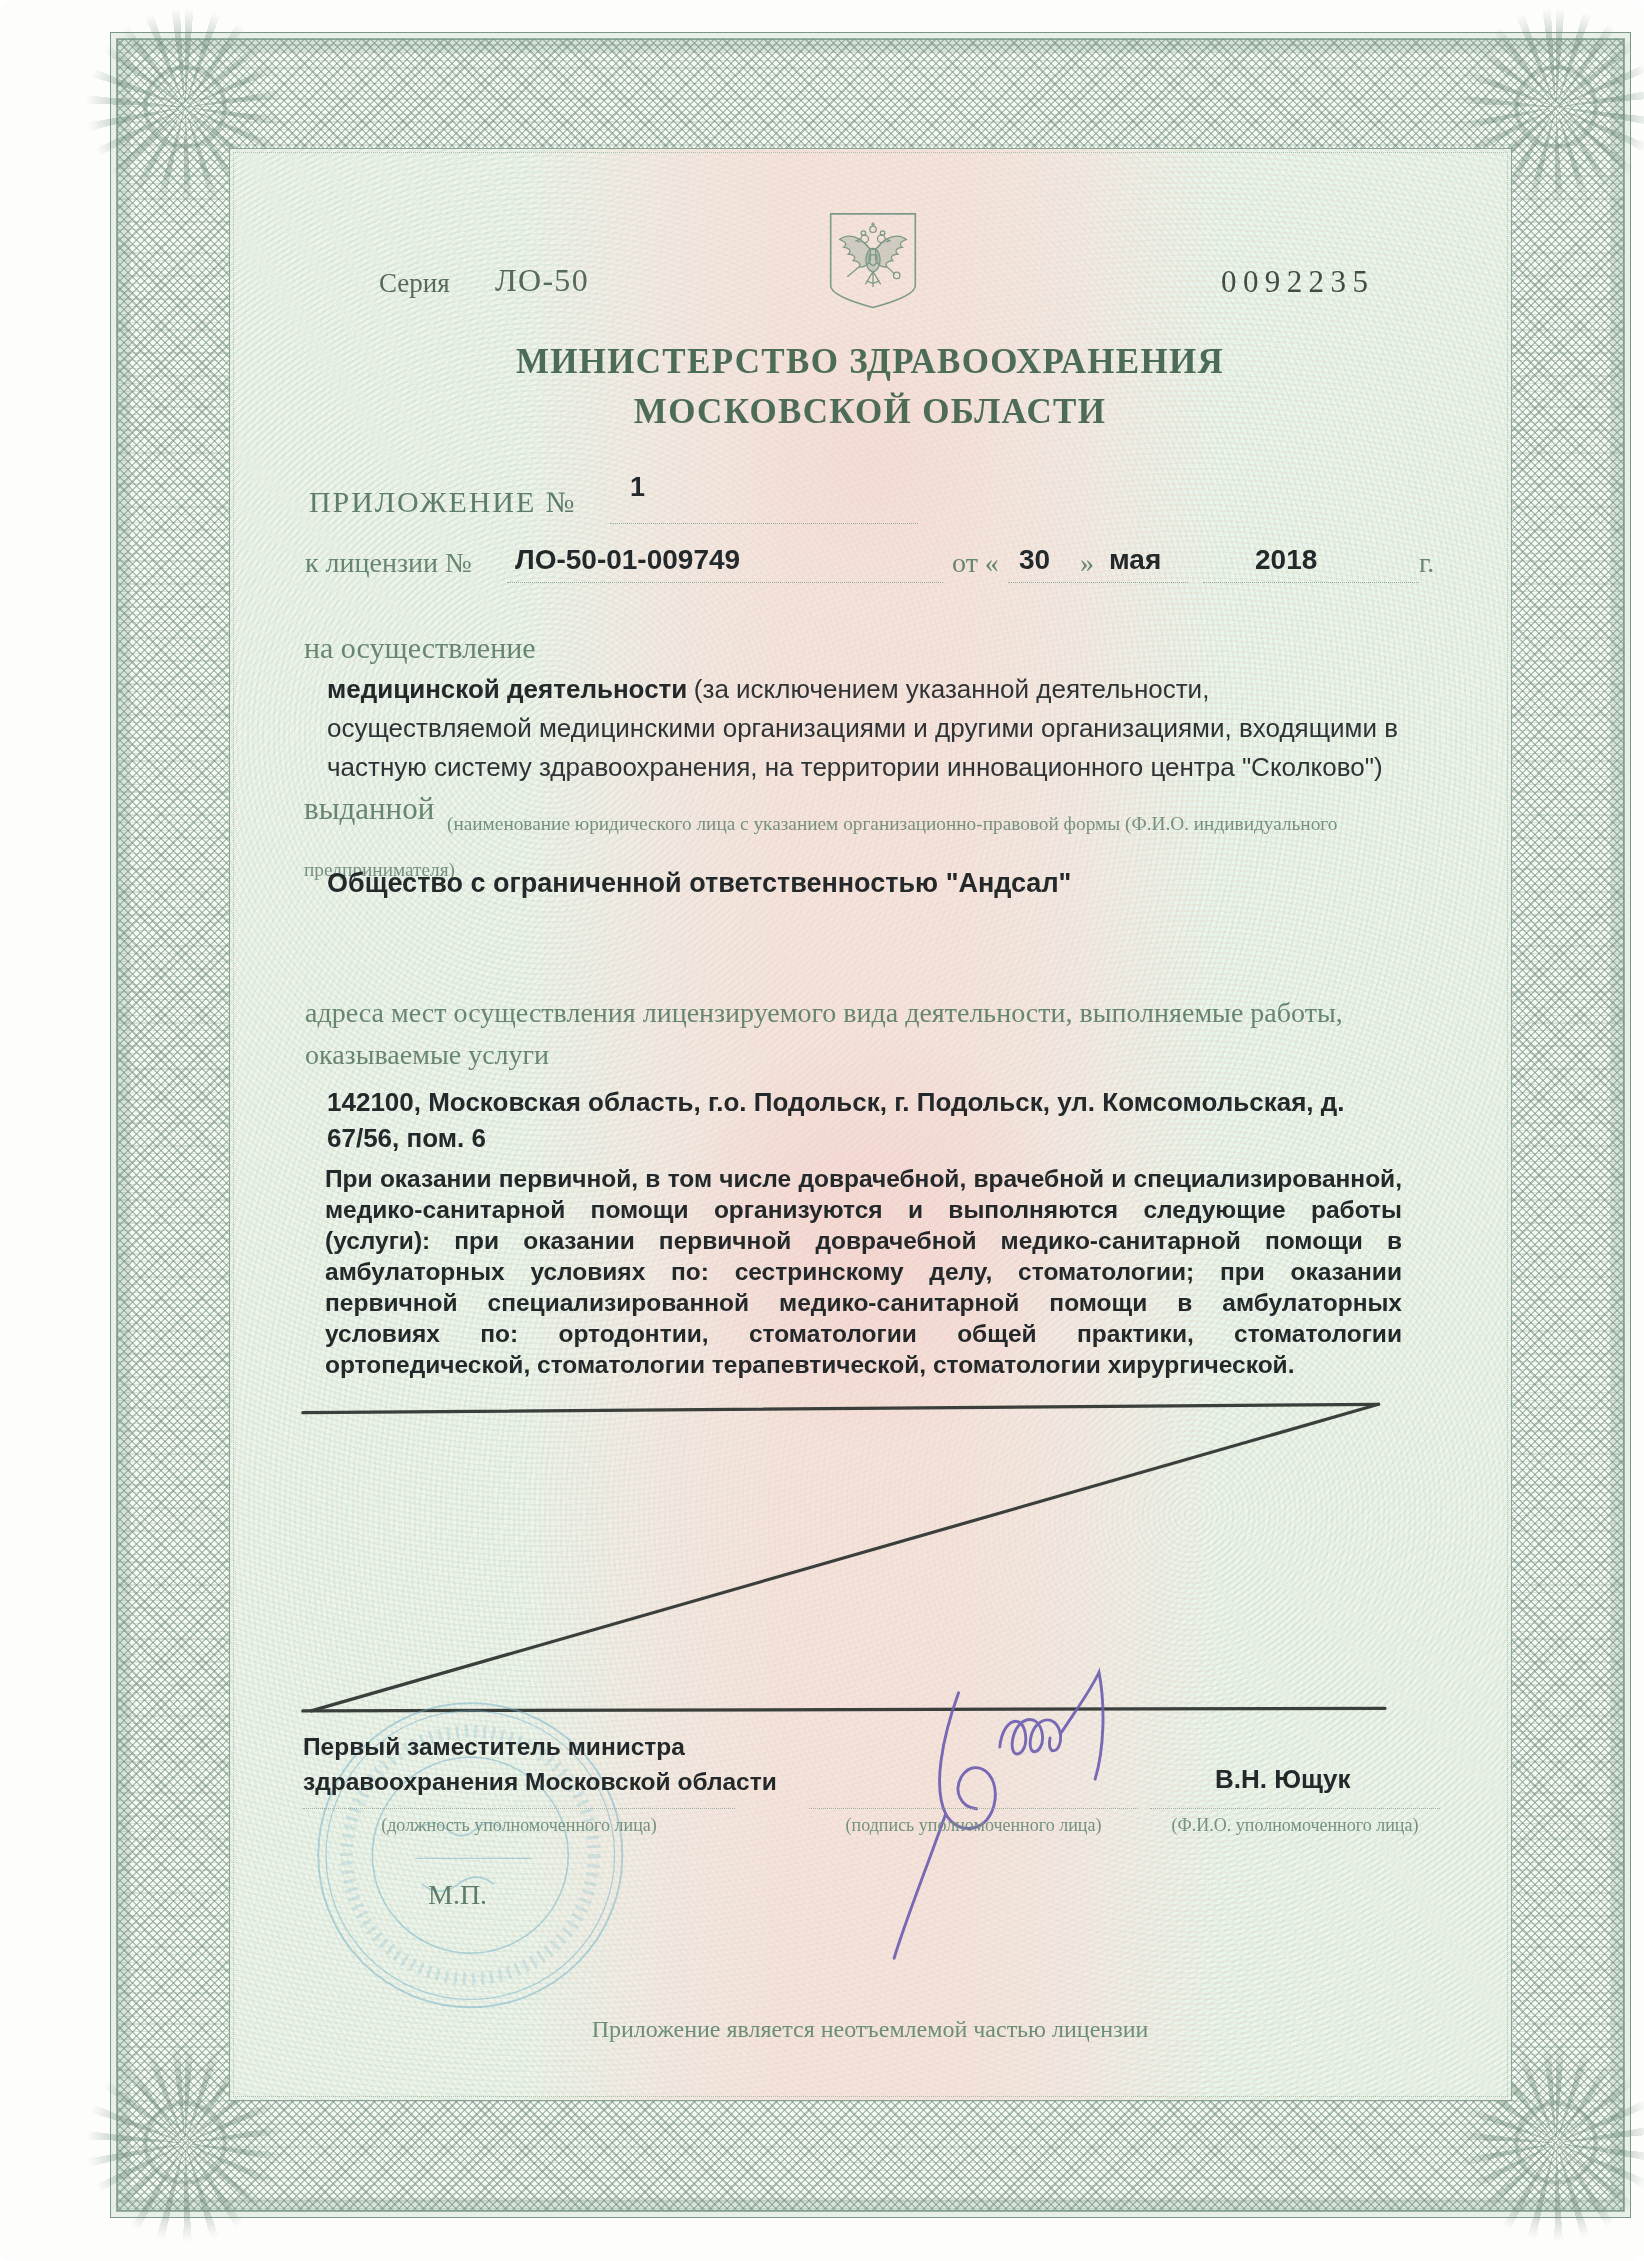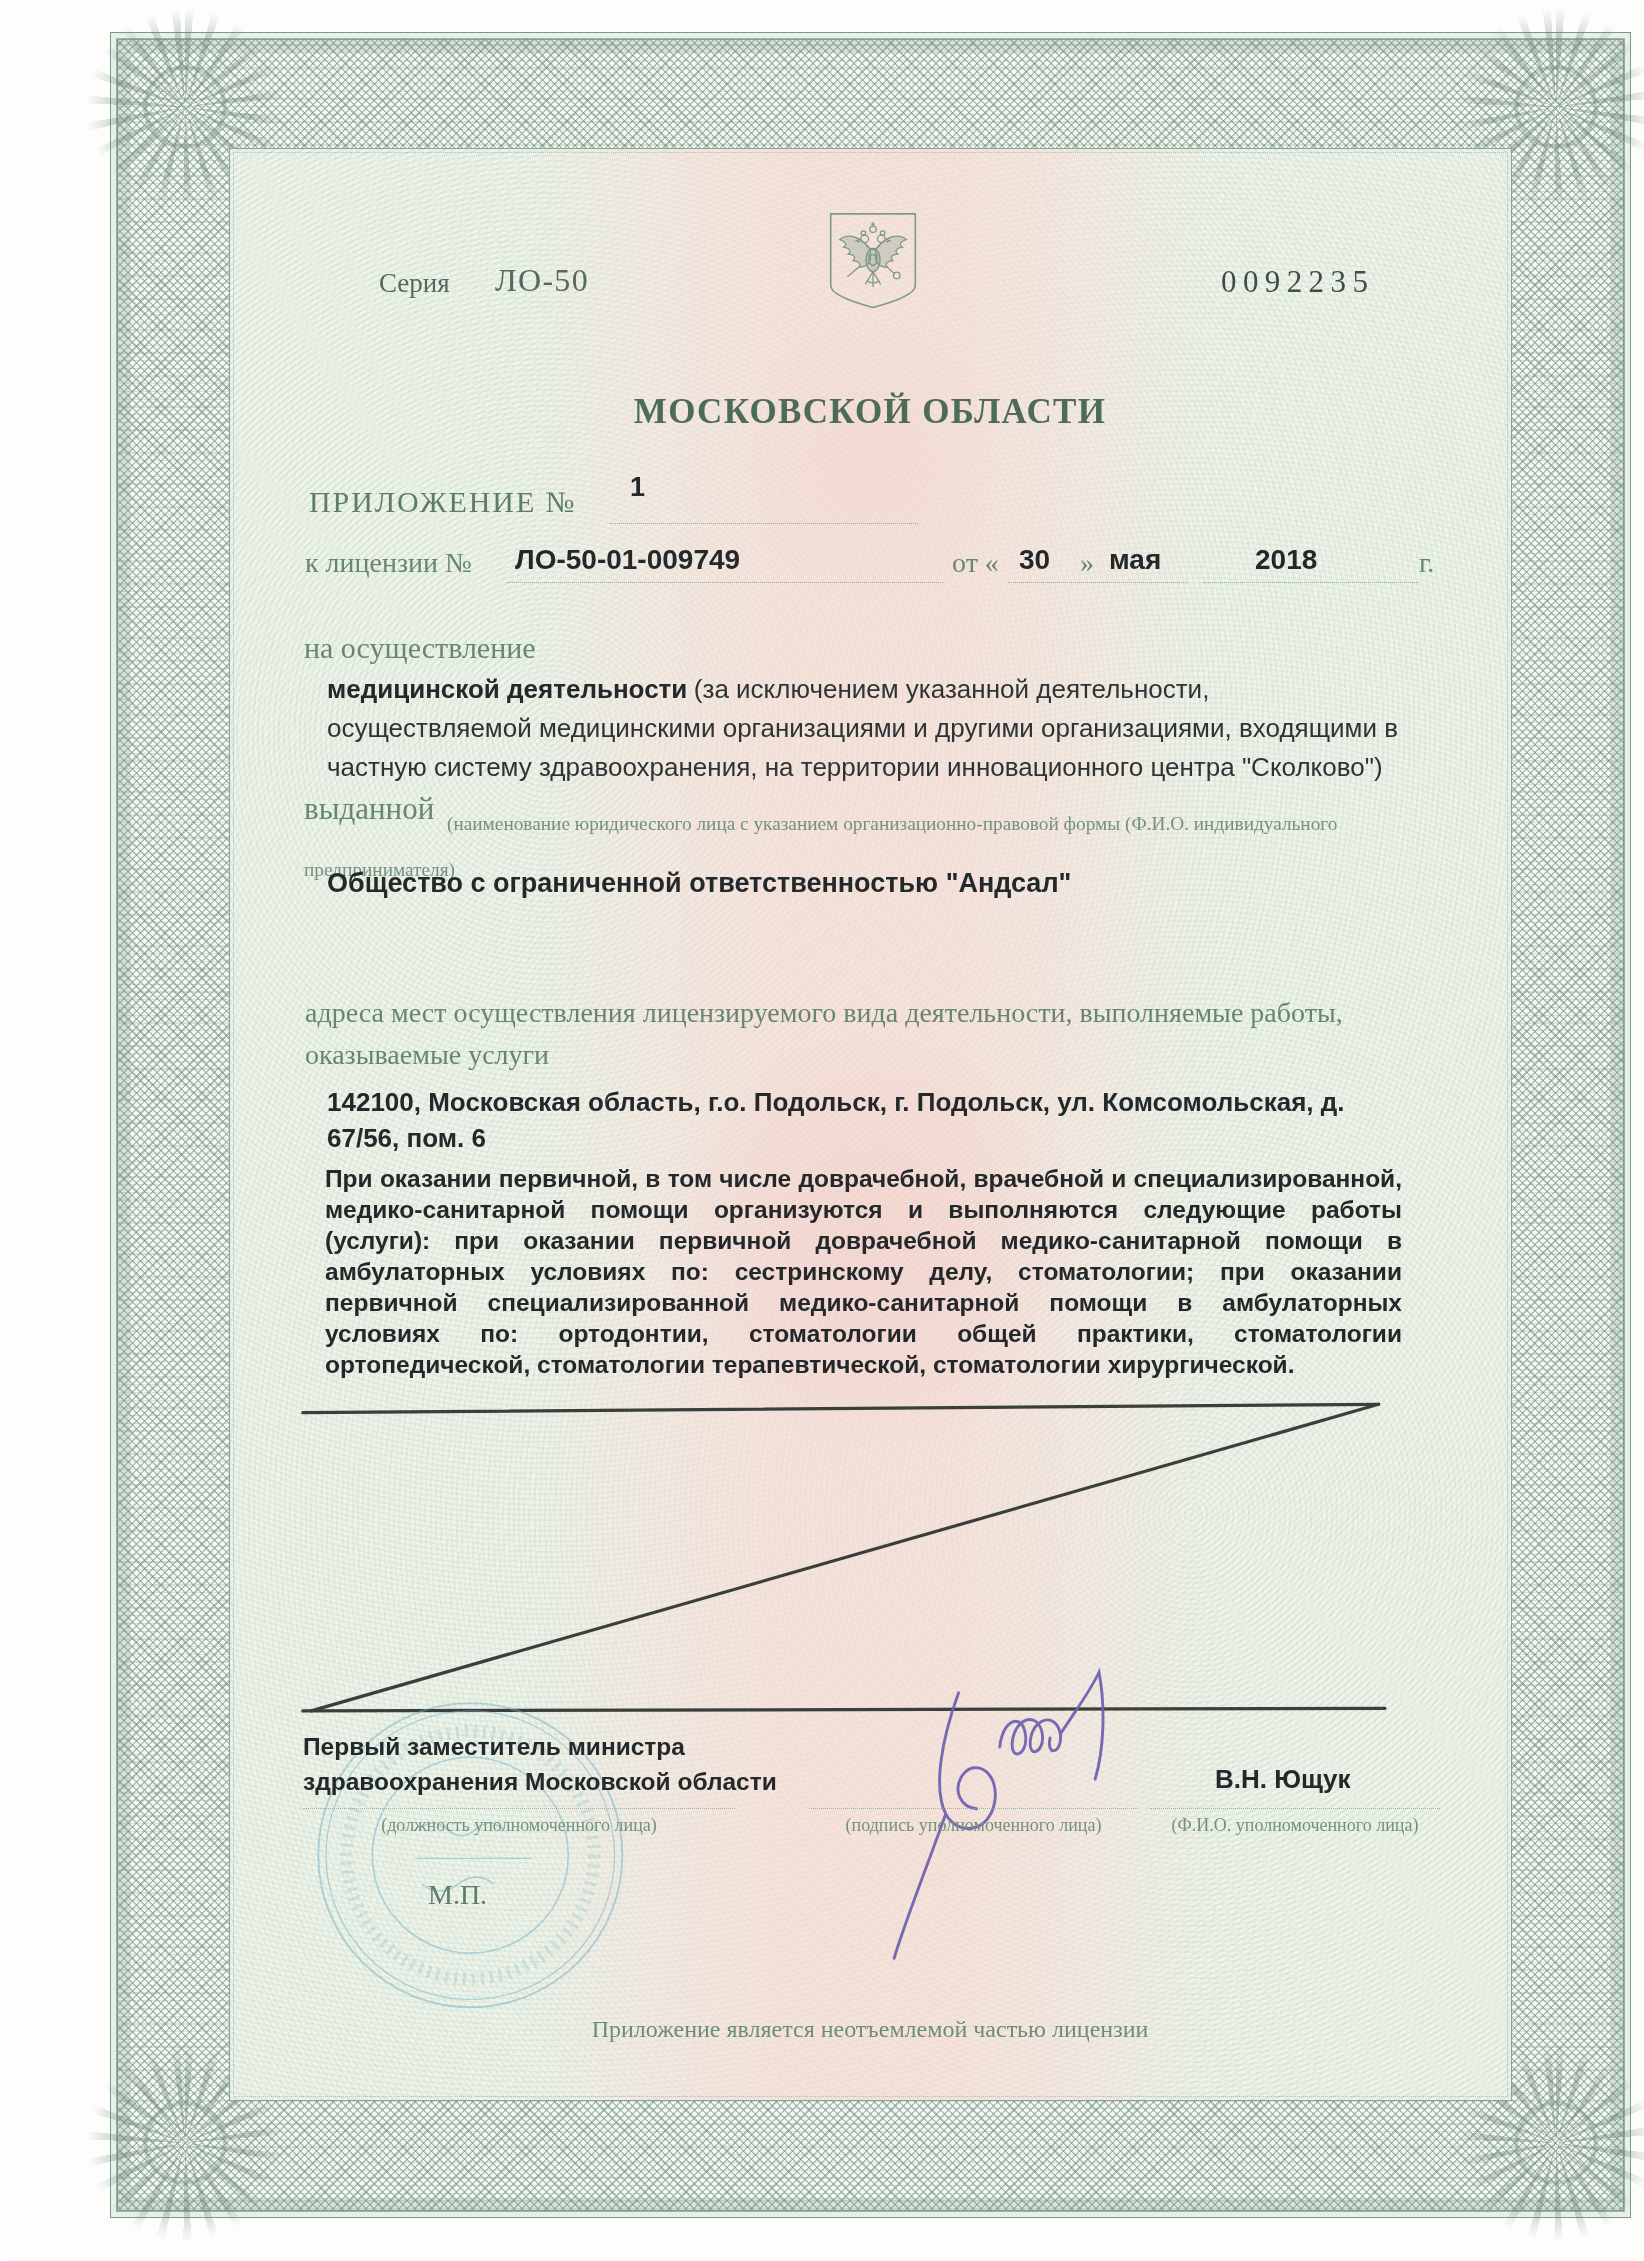--- a/index.html
+++ b/index.html
@@ -79,20 +79,21 @@
         <path d="M70 25 v-6 M67 22 h6"></path>
       <circle cx="55" cy="36" r="3.5"></circle>
         <circle cx="85" cy="36" r="3.5"></circle>
       <path d="M70 96 L58 116 M70 96 L70 120 M70 96 L82 116 M60 110 Q70 118 80 110"></path>
       <path d="M48 89 L30 104 M92 89 L104 100"></path>
       <circle cx="107" cy="102" r="5"></circle>
       <path d="M64 70 h12 v10 q0 4 -6 7 q-6 -3 -6 -7 Z"></path>
     </g>
   </svg>
 
+  <div class="abs title" style="left:229px;width:1282px;top:342px;font-size:35px;">МИНИСТЕРСТВО ЗДРАВООХРАНЕНИЯ</div>
   <div class="abs title" style="left:229px;width:1282px;top:392px;font-size:35px;">МОСКОВСКОЙ ОБЛАСТИ</div>
 
   <div class="abs gs" style="left:309px;top:485px;font-size:30px;letter-spacing:1.9px;color:#5e7d68;">ПРИЛОЖЕНИЕ  №</div>
   <div class="abs ds" style="left:630px;top:472px;font-size:27px;">1</div>
   <div class="ln" style="left:610px;top:523px;width:308px;"></div>
 
   <div class="abs gs" style="left:305px;top:547px;font-size:28px;text-align:center;">к лицензии №</div>
   <div class="abs ds" style="left:515px;top:544px;font-size:28px;">ЛО-50-01-009749</div>
   <div class="ln" style="left:507px;top:582px;width:436px;"></div>
   <div class="abs gs" style="left:952px;top:547px;font-size:28px;">от «</div>

